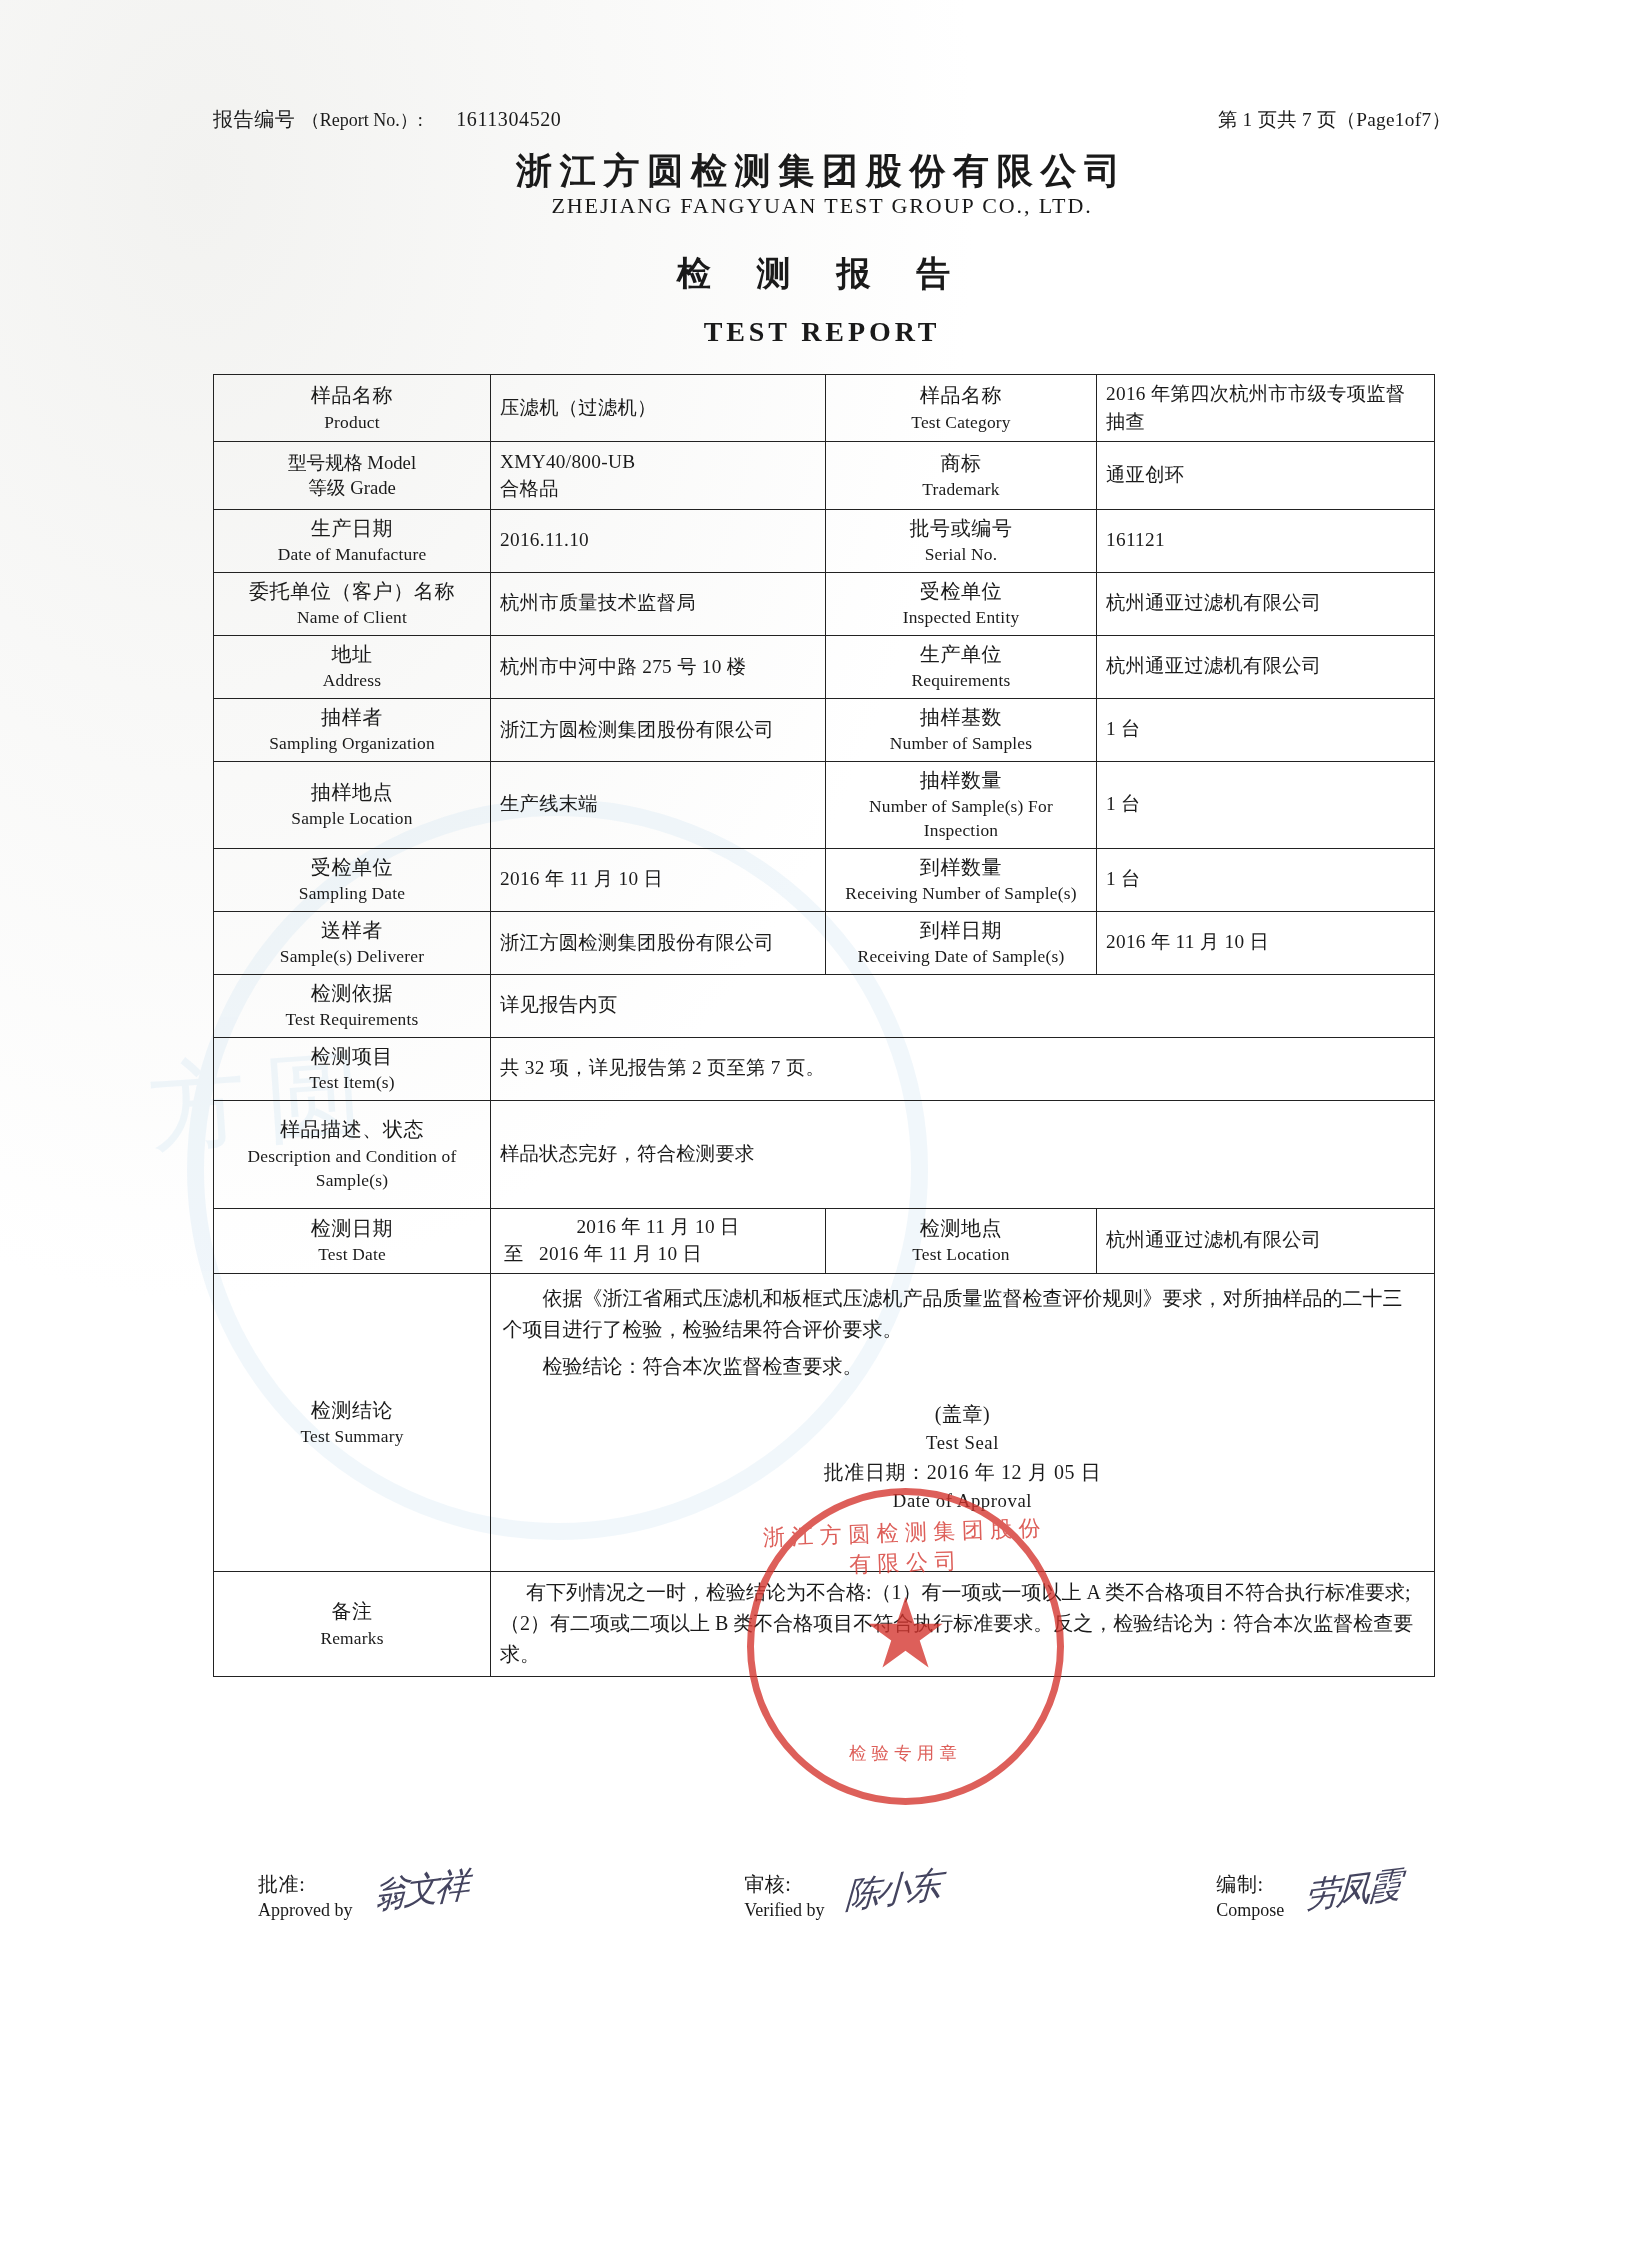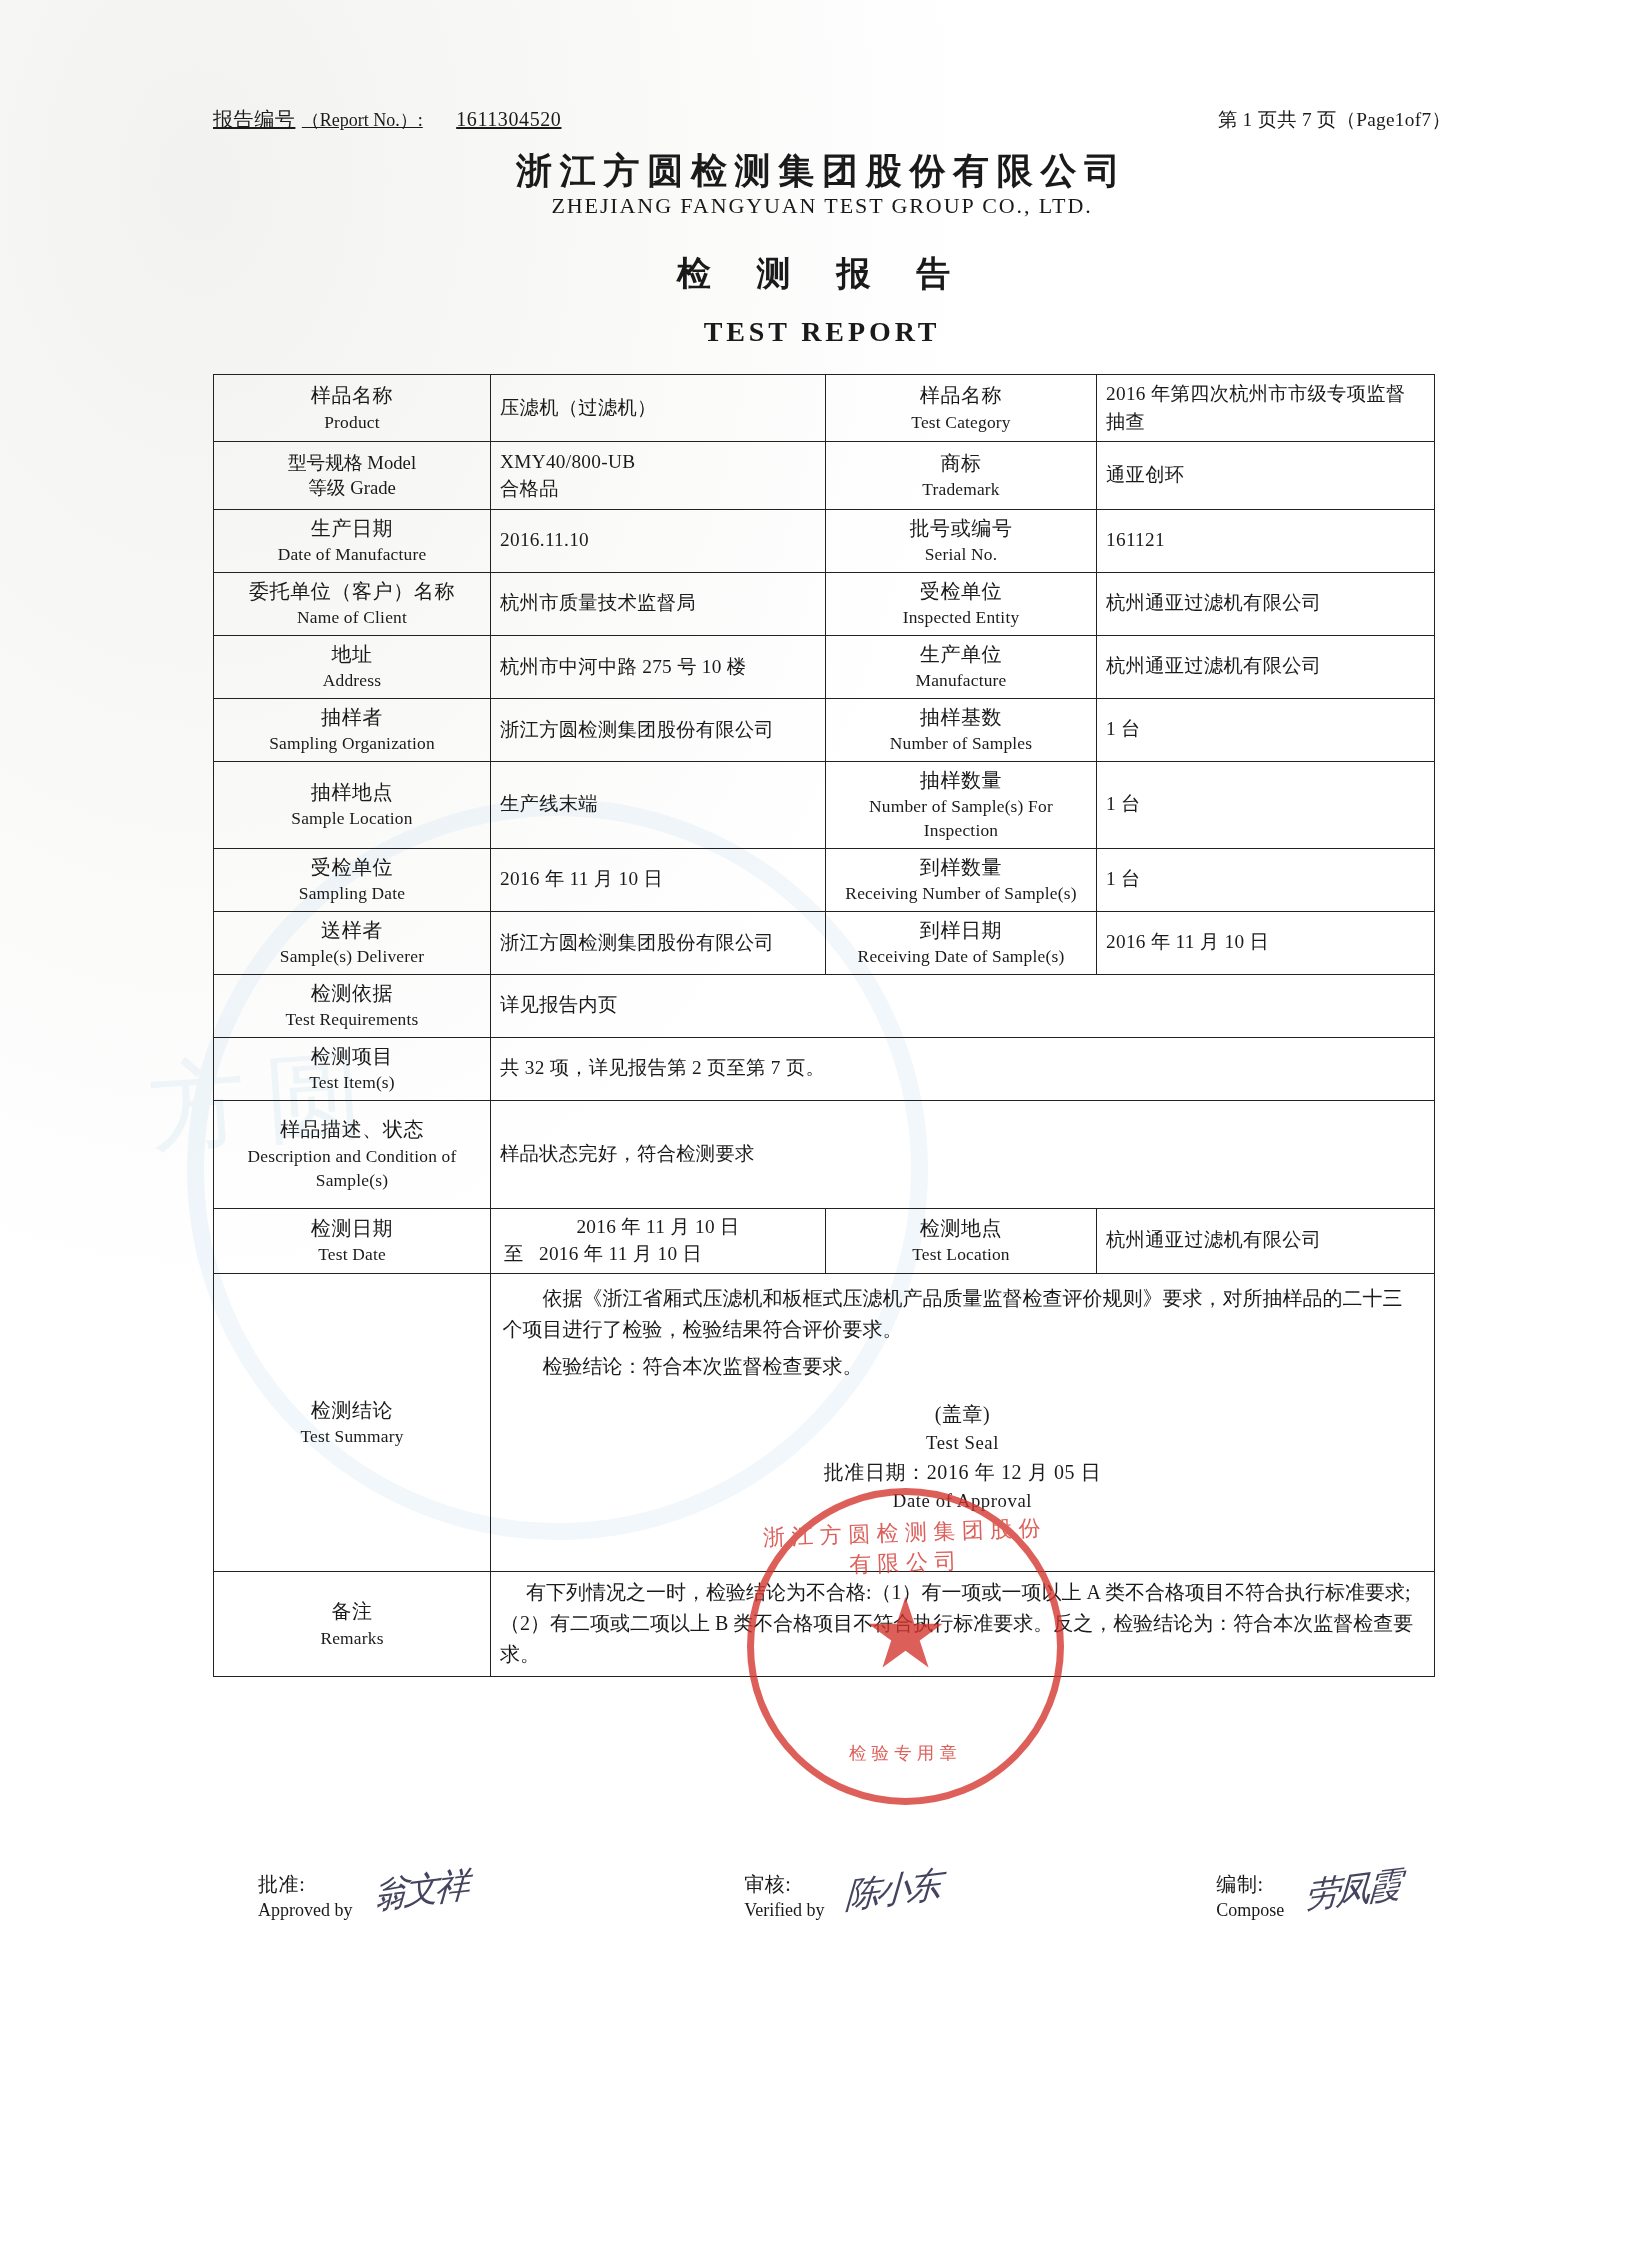--- a/index.html
+++ b/index.html
@@ -67,21 +67,21 @@
   .hdr-row {
     position: absolute;
     top: 106px;
     left: 213px;
     right: 193px;
     display: flex;
     justify-content: space-between;
     align-items: baseline;
     font-size: 19.3px;
   }
-  .hdr-left { display: flex; align-items: baseline; gap: 6.4px; text-decoration: underline; }
+  .hdr-left { display: flex; align-items: baseline; gap: 6.4px; }
   .hdr-left .cn { font-size: 20px; letter-spacing: 0.6px; }
   .hdr-left .en { font-size: 18px; }
   .hdr-left .val { font-size: 20px; margin-left: 27px; letter-spacing: 0.6px; }
   .hdr-right { font-size: 19.3px; letter-spacing: 0.3px; }
 
   .company-cn {
     position: absolute;
     top: 147px;
     left: 0; right: 0;
     text-align: center;
@@ -349,21 +349,21 @@
         </tr>
 
         <tr>
           <td class="lbl">
             <span class="cn">地址</span>
             <span class="en">Address</span>
           </td>
           <td class="val two">杭州市中河中路 275 号 10 楼</td>
           <td class="lbl">
             <span class="cn">生产单位</span>
-            <span class="en">Manufacture</span>
+            <span class="en">Requirements</span>
           </td>
           <td class="val">杭州通亚过滤机有限公司</td>
         </tr>
 
         <tr>
           <td class="lbl">
             <span class="cn">抽样者</span>
             <span class="en">Sampling Organization</span>
           </td>
           <td class="val two">浙江方圆检测集团股份有限公司</td>

